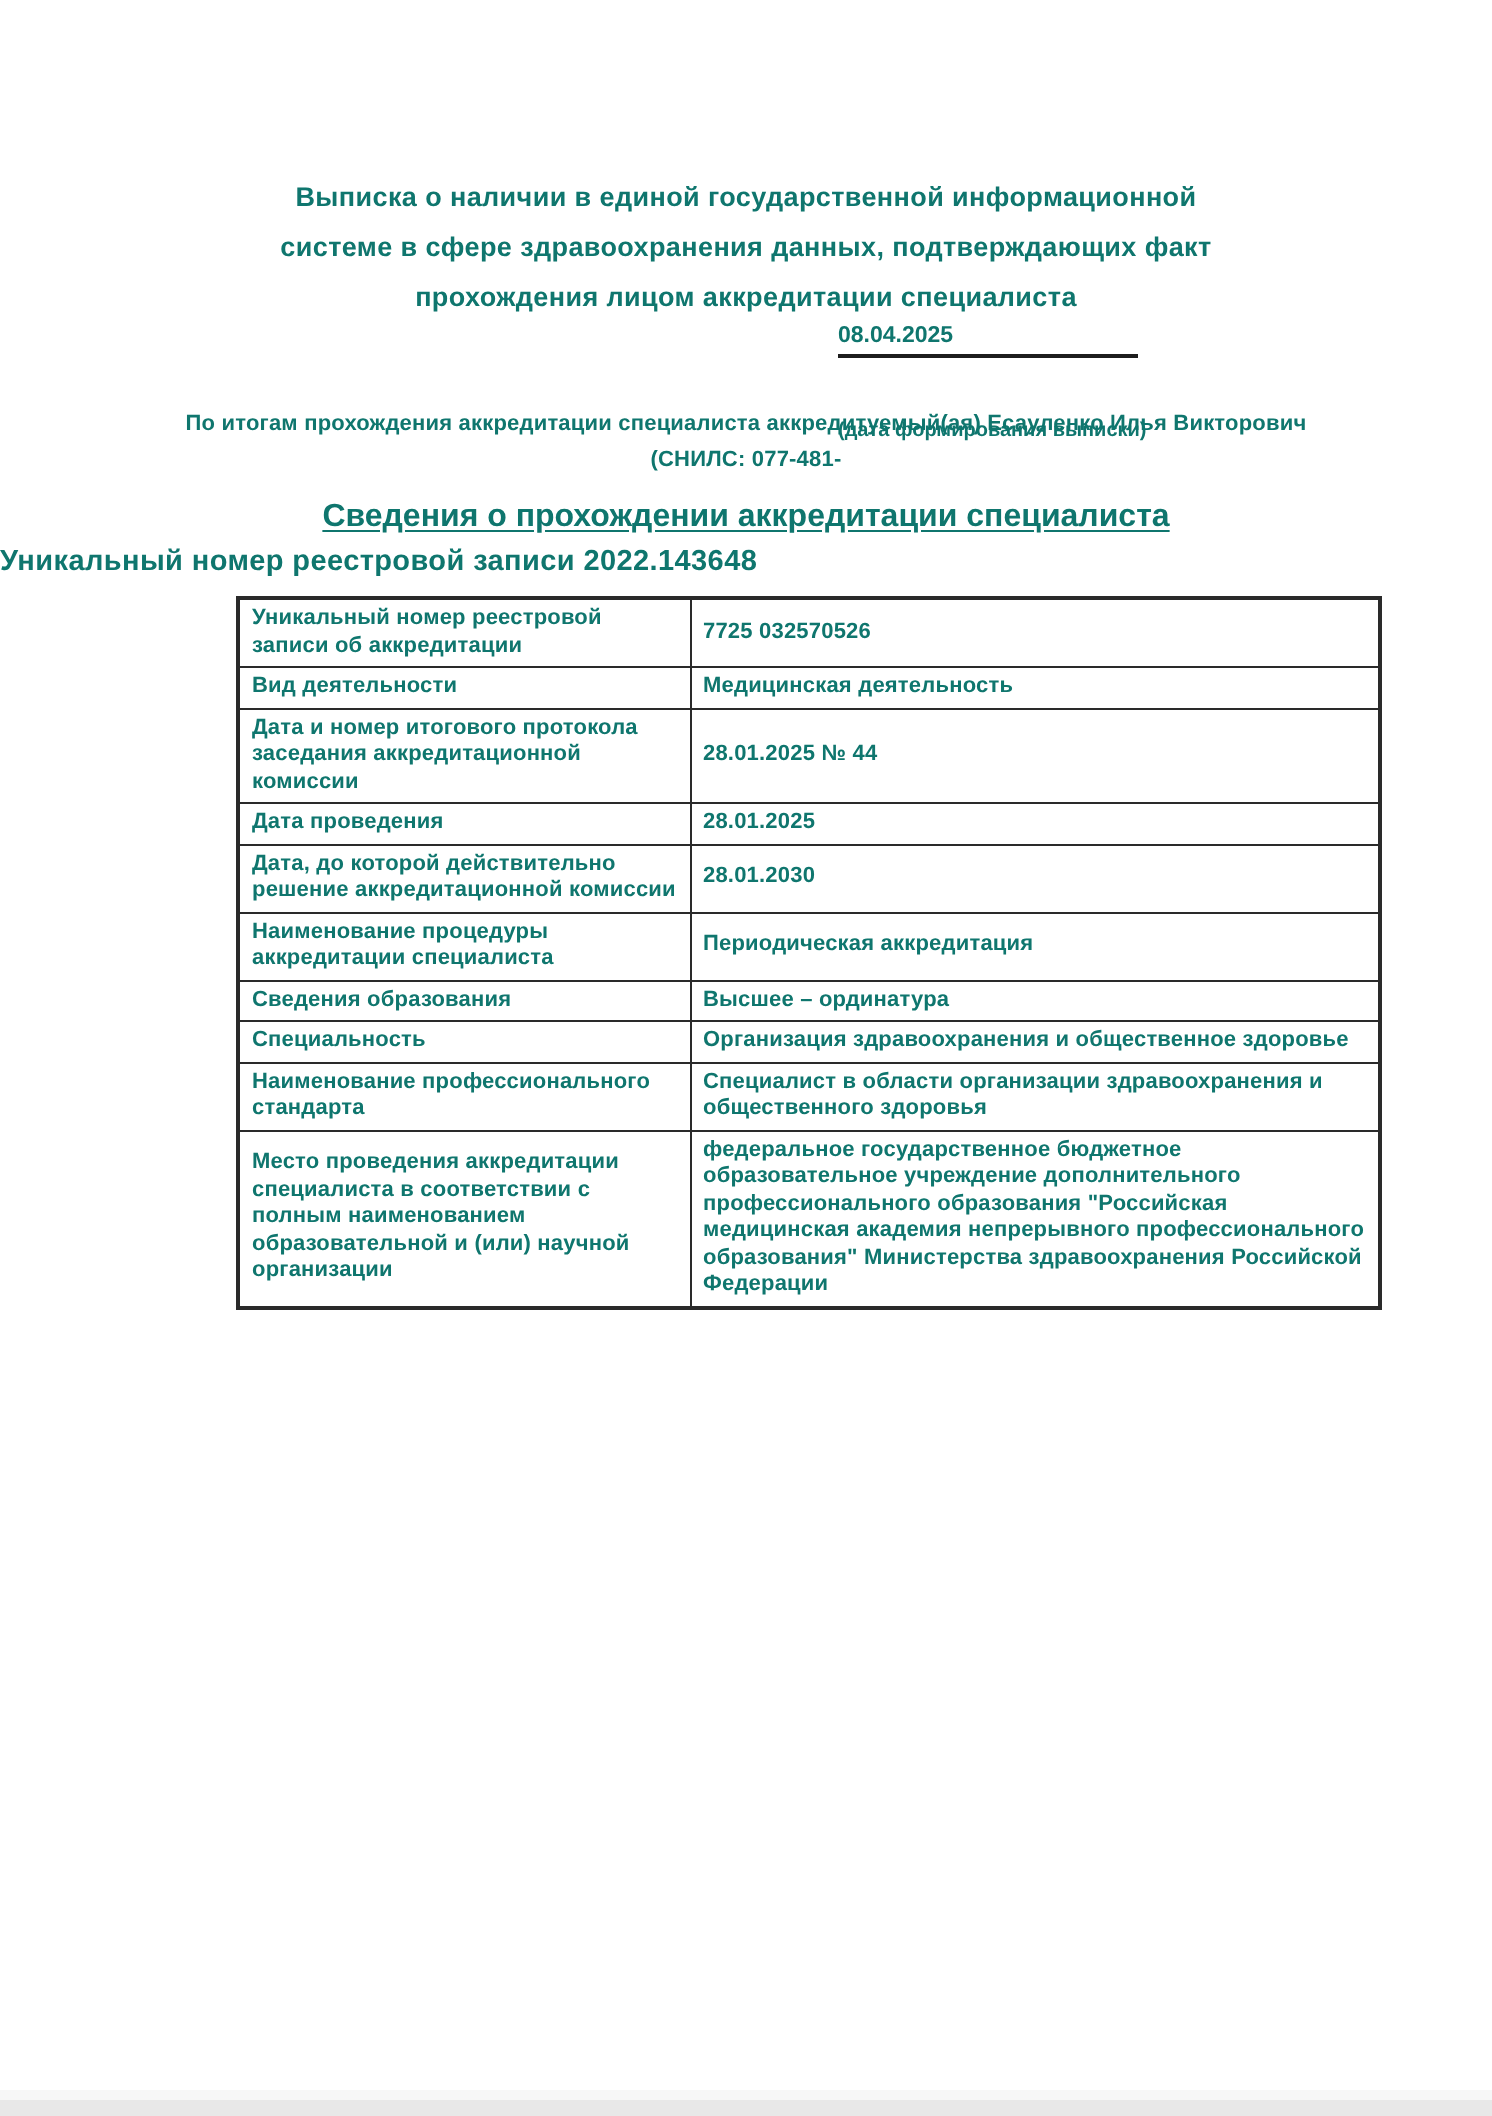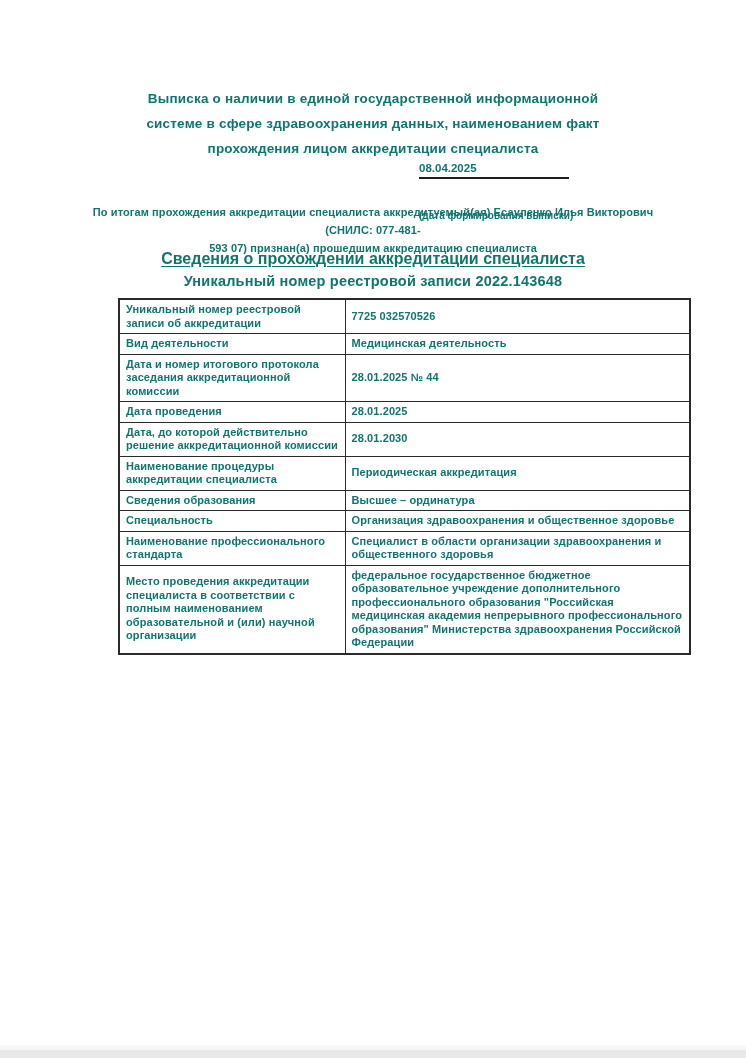--- a/index.html
+++ b/index.html
@@ -75,21 +75,21 @@
     line-height: 14px;
     text-decoration: underline;
     text-underline-offset: 2px;
   }
 
   .record-heading {
     position: absolute;
     top: 273px;
     left: 0;
     width: 746px;
-    text-align: center;
+    text-align: left;
     font-size: 14.5px;
     line-height: 17px;
     letter-spacing: 0.2px;
   }
 
   table.acc {
     position: absolute;
     top: 298px;
     left: 90px;
     width: 571px;
@@ -126,28 +126,28 @@
     width: 746px;
     height: 8px;
     background: #e8e8e8;
   }
 </style>
 </head>
 <body>
 
 <div class="doc">
 
-  <h1 class="title"><span>Выписка о наличии в единой государственной информационной</span><br><span>системе в сфере здравоохранения данных, наименованием факт</span><br><span>прохождения лицом аккредитации специалиста</span></h1>
+  <h1 class="title"><span>Выписка о наличии в единой государственной информационной</span><br><span>системе в сфере здравоохранения данных, подтверждающих факт</span><br><span>прохождения лицом аккредитации специалиста</span></h1>
 
   <div class="date-block">
     <div class="date-value">08.04.2025</div>
     <div class="date-caption">(дата формирования выписки)</div>
   </div>
 
-  <p class="intro"><span>По итогам прохождения аккредитации специалиста аккредитуемый(ая) Есауленко Илья Викторович (СНИЛС: 077-481-</span><br><span>593 07) признан(а) прошедшим аккредитацию специалиста</span></p>
+  <p class="intro"><span>По итогам прохождения аккредитации специалиста аккредитуемый(ая) Есауленко Илья Викторович (СНИЛС: 077-481-</span><br></p>
 
   <div class="section-heading">Сведения о прохождении аккредитации специалиста</div>
 
   <div class="record-heading">Уникальный номер реестровой записи 2022.143648</div>
 
   <table class="acc">
     <colgroup>
         <col class="c1">
         <col class="c2">
       </colgroup>

